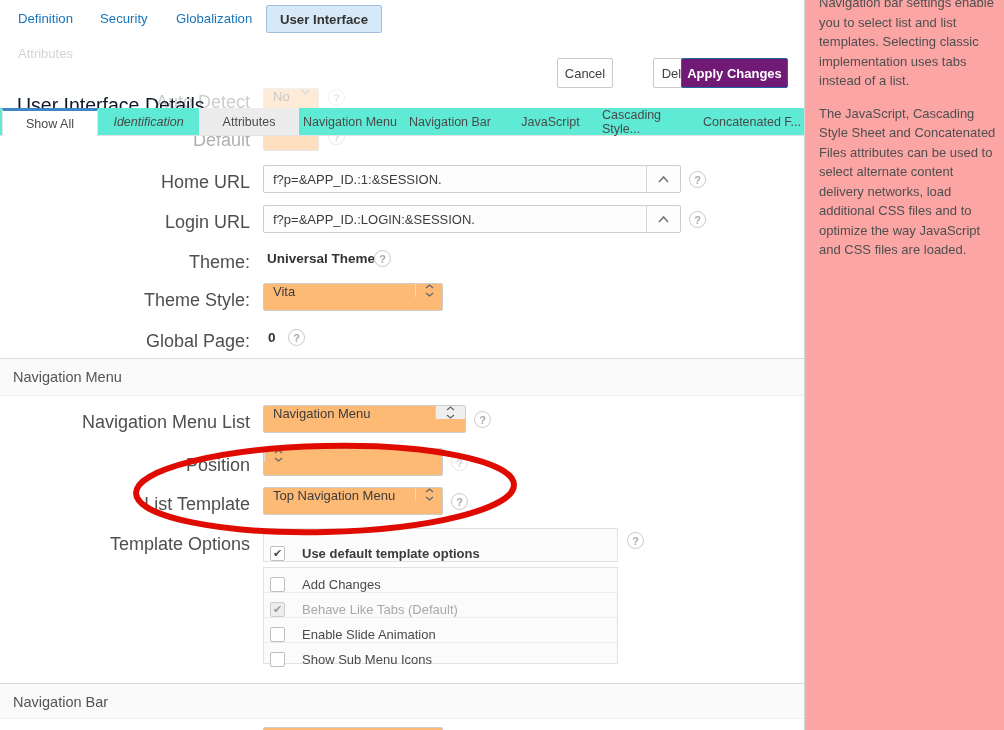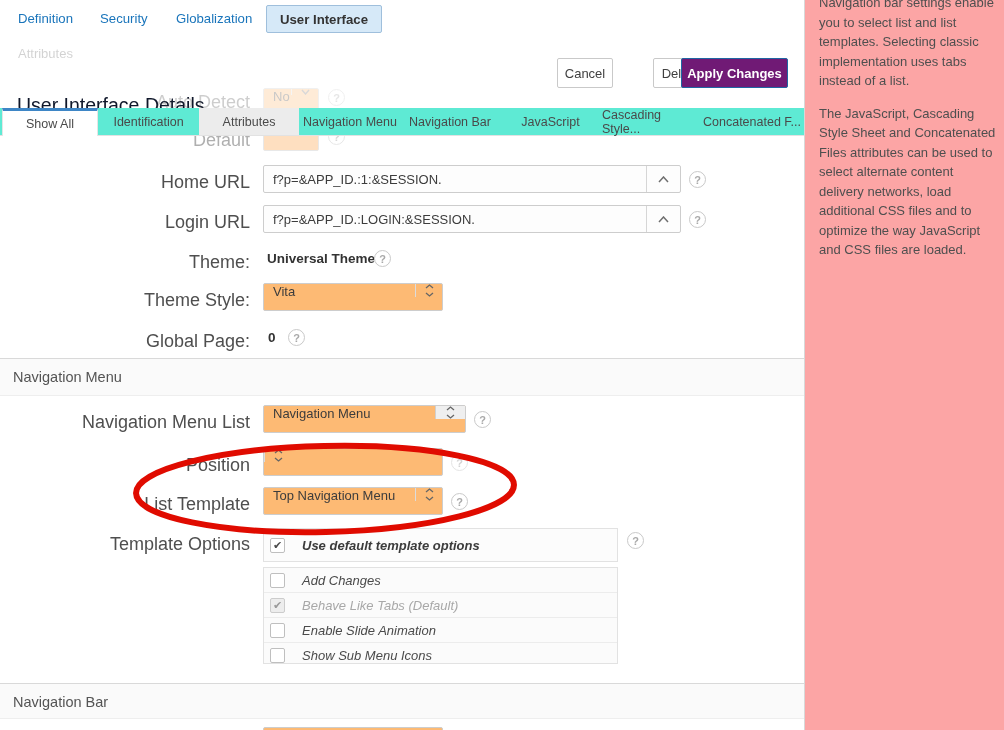--- a/index.html
+++ b/index.html
@@ -47,21 +47,21 @@
   .section-hdr{position:absolute;left:0;width:804px;height:38px;background:#fafafa;
     border-top:1px solid #d9d9d9;border-bottom:1px solid #eeeeee;box-sizing:border-box;z-index:4;}
   .section-hdr span{position:absolute;left:13px;top:10px;font-size:14.5px;color:#545454;}
 
   
   .cb{width:15px;height:15px;box-sizing:border-box;border:1px solid #bfbfbf;border-radius:2px;background:#fff;
     display:flex;align-items:center;justify-content:center;font-size:11px;color:#4a4a4a;}
   .cb.checked::before{content:"\2714";}
   .cb.disabled{background:#ededed;border-color:#ccc;color:#9a9a9a;}
   .optbox{position:absolute;left:263px;width:355px;box-sizing:border-box;border:1px solid #e2e2e2;background:#fcfcfc;}
-  .optrow{height:24px;display:flex;align-items:center;padding-left:6px;font-size:13px;color:#4a4a4a;font-style:italic;}
+  .optrow{height:24px;display:flex;align-items:flex-end;padding-left:6px;font-size:13px;color:#4a4a4a;}
   .optrow + .optrow{border-top:1px solid #ececec;}
   .optrow .lbl{margin-left:17px;}
   .optrow .lbl.dim{color:#a8a8a8;}
 
   
   .sidebar{left:804px;top:0;width:200px;height:730px;background:#fca5a5;border-left:1px solid #d8d8d8;
     box-sizing:border-box;overflow:hidden;z-index:5;}
   .sidebar p{margin:0 4px 13px 14px;font-size:13px;line-height:19.5px;color:#4f4f4f;}
   .sidebar p:first-child{margin-top:-7px;}
 
@@ -108,21 +108,21 @@
       </div>
       <div class="helpicon" style="left:328px;top:-2px;">?</div>
     </div>
     <div class="hdr-btn" style="left:557px;width:56px;">Cancel</div>
     <div class="hdr-btn" style="left:620px;width:55px;margin-left:33px;">Delete</div>
     <div class="hdr-btn primary" style="left:681px;width:107px;">Apply Changes</div>
   </div>
 
   <div class="abs region-tabs">
     <div class="rtab active" style="left:2px;width:96px;">Show All</div>
-    <div class="rtab" style="left:98px;width:101px;">Identification</div>
+    <div class="rtab" style="left:98px;width:101px;font-style:italic;">Identification</div>
     <div class="rtab hover" style="left:199px;width:100px;">Attributes</div>
     <div class="rtab" style="left:299px;width:102px;">Navigation Menu</div>
     <div class="rtab" style="left:401px;width:98px;">Navigation Bar</div>
     <div class="rtab" style="left:499px;width:103px;">JavaScript</div>
     <div class="rtab" style="left:602px;width:99px;">Cascading Style...</div>
     <div class="rtab" style="left:701px;width:102px;">Concatenated F...</div>
   </div>
 
   <div class="flabel" style="top:172px;">Home URL</div>
   <div class="inputwrap" style="left:263px;top:165px;width:418px;">

